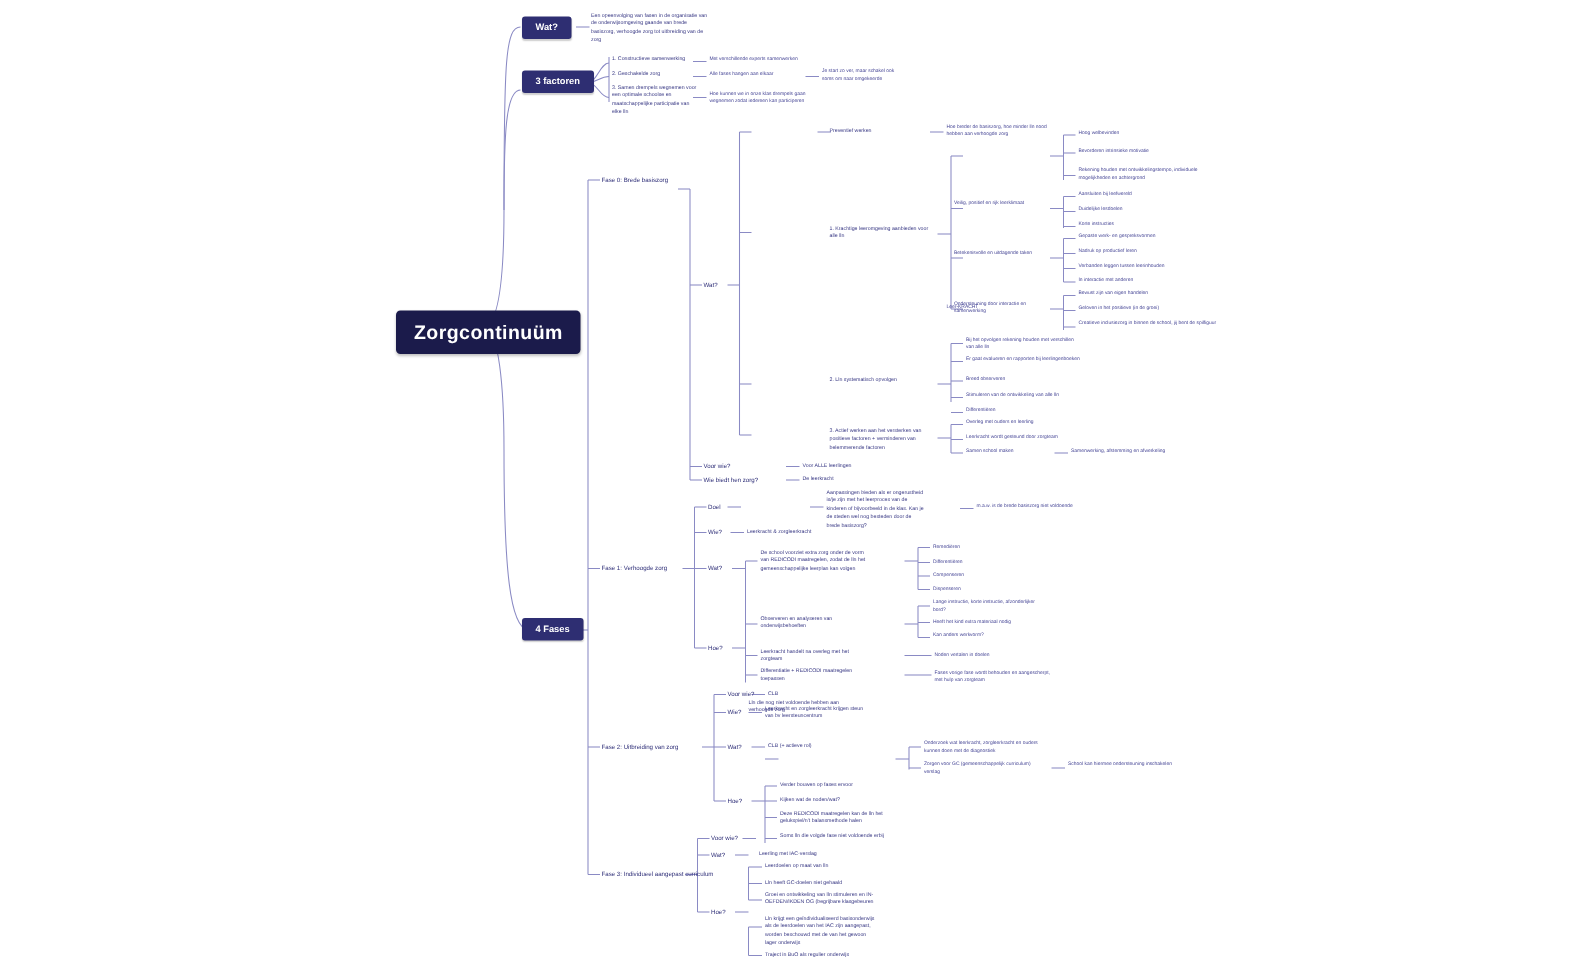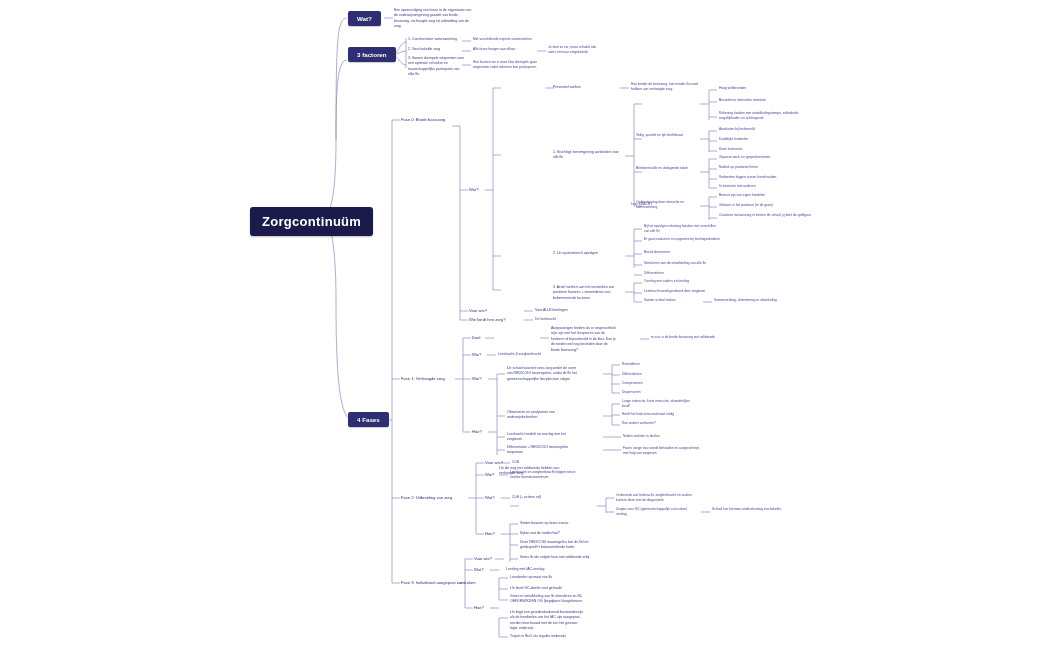--- a/index.html
+++ b/index.html
@@ -224,21 +224,21 @@
       <path d="M499,600 L508,600"></path>
       <path d="M499,578 L499,600"></path>
 
       <path d="M490,608 L499,608"></path>
       <path d="M499,618 L508,618"></path>
       <path d="M499,637 L508,637"></path>
       <path d="M499,618 L499,637"></path>
     </g>
   </svg>
 
-  <div class="node root" style="left:250px;top:207px;">Zorgcontinuüm</div>
+  <div class="node root" style="left:264px;top:207px;">Zorgcontinuüm</div>
 
   <div class="node lvl1" style="left:348px;top:11px;">Wat?</div>
 
   <div class="node lvl1" style="left:348px;top:47px;">3 factoren</div>
 
   <div class="node lvl1" style="left:348px;top:412px;">4 Fases</div>
 
   <div class="node lvl3 wrap" style="left:394px;top:8px;width:78px;">Een opeenvolging van fasen in de organisatie van de onderwijsomgeving gaande van brede basiszorg, verhoogde zorg tot uitbreiding van de zorg</div>
 
   <div class="node lvl3 wrap" style="left:408px;top:37px;width:58px;">1. Constructieve samenwerking</div>

